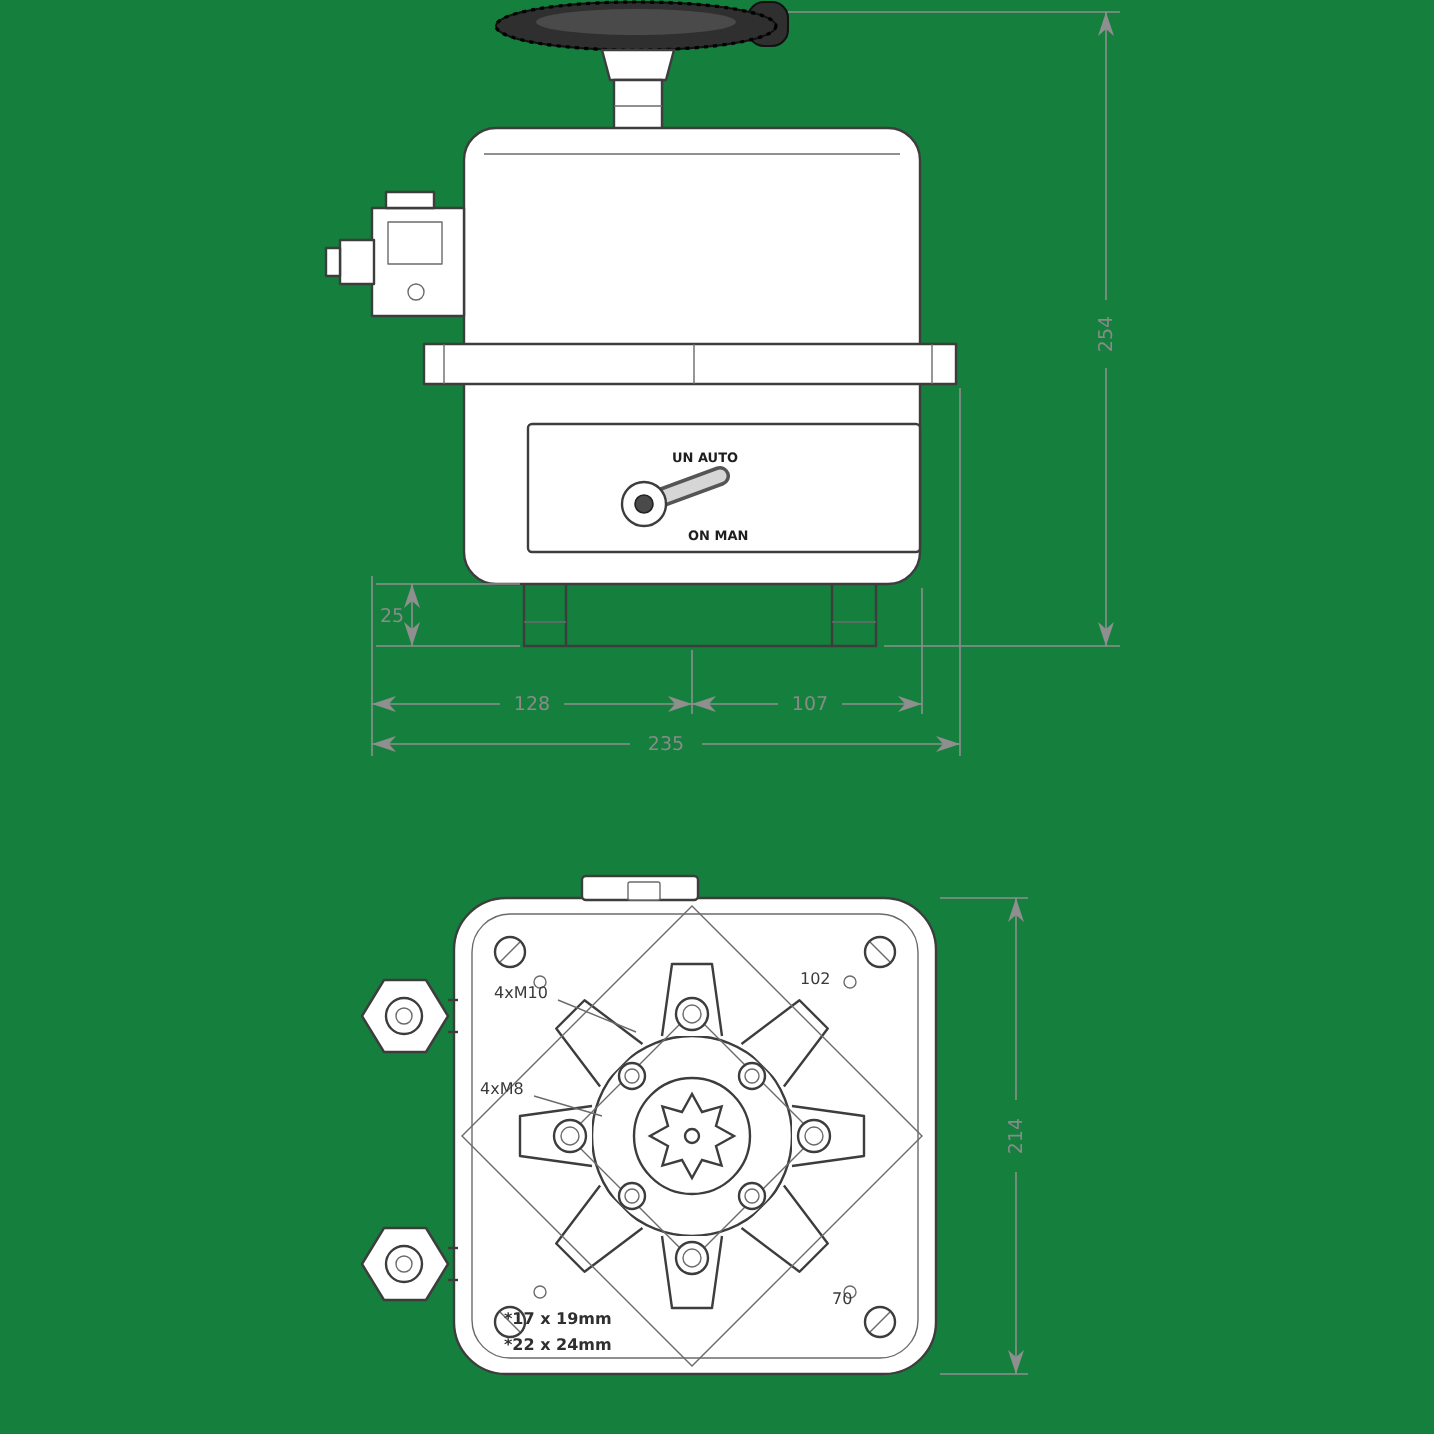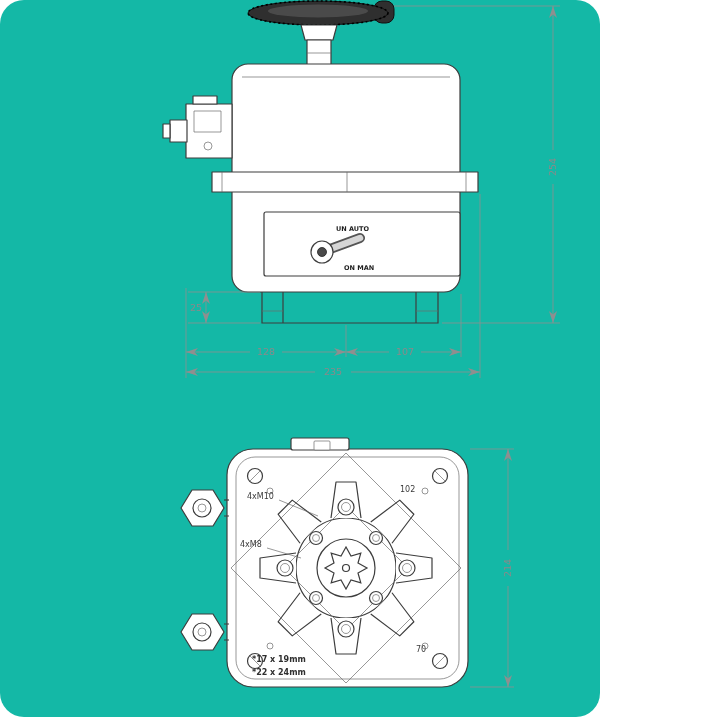--- a/index.html
+++ b/index.html
@@ -1,16 +1,16 @@
 <!DOCTYPE html>
 <html><head>
 <meta charset="utf-8">
 <style>
   html,body { margin:0; padding:0; background:#ffffff; }
-  .canvas { position:relative; width:600px; height:717px; background:#14b8a6; overflow:hidden;border-radius:24px; }
+  .canvas { position:relative; width:717px; height:717px; background:#15803d; overflow:hidden; }
   svg { position:absolute; left:0; top:0; }
   text { font-family:"DejaVu Sans", sans-serif; }
   .part    { fill:#ffffff; stroke:#3d3d3d; stroke-width:1.2; stroke-linejoin:round; }
   .part-th { fill:#ffffff; stroke:#6b6b6b; stroke-width:0.7; stroke-linejoin:round; }
   .ln      { fill:none; stroke:#3d3d3d; stroke-width:1.2; }
   .ln-thin { fill:none; stroke:#6b6b6b; stroke-width:0.7; }
   .dark    { fill:#2f2f2f; stroke:#111; stroke-width:1; }
   .dim     { stroke:#8f8f8f; stroke-width:0.8; fill:none; }
   .dim-text{ fill:#8a8a8a; font-size:9.5px; }
   .label   { fill:#3a3a3a; font-size:8px; }

